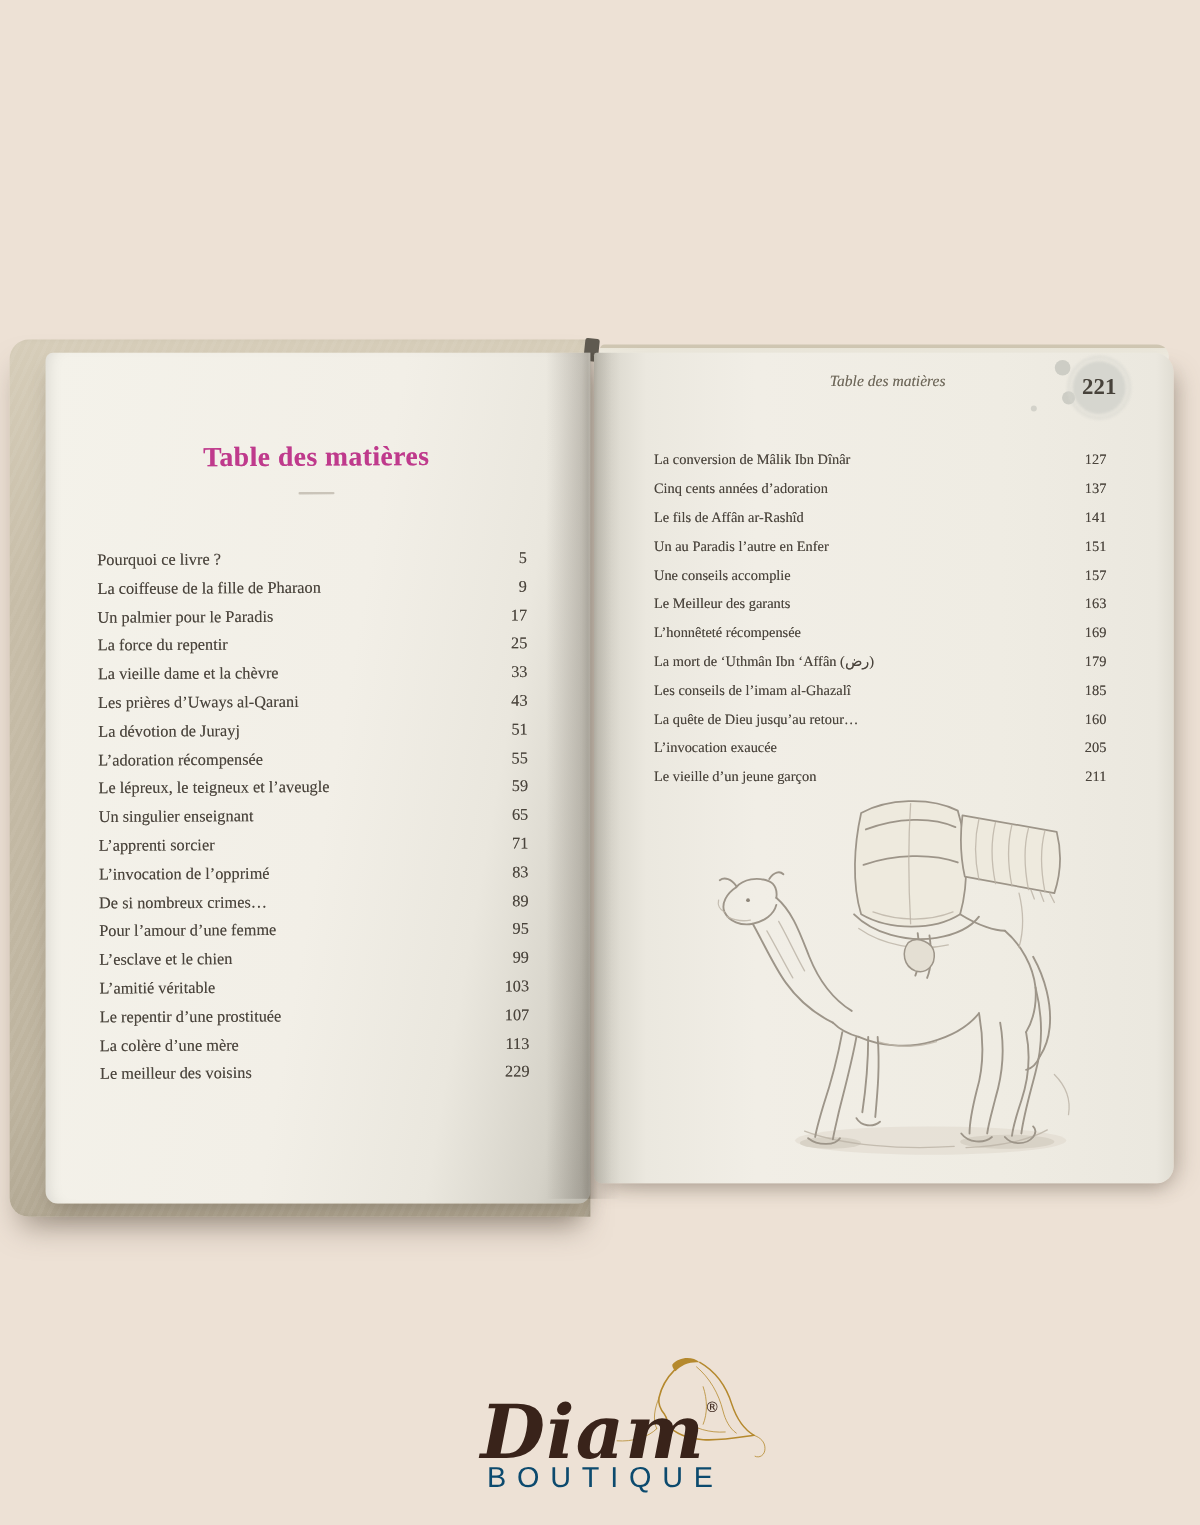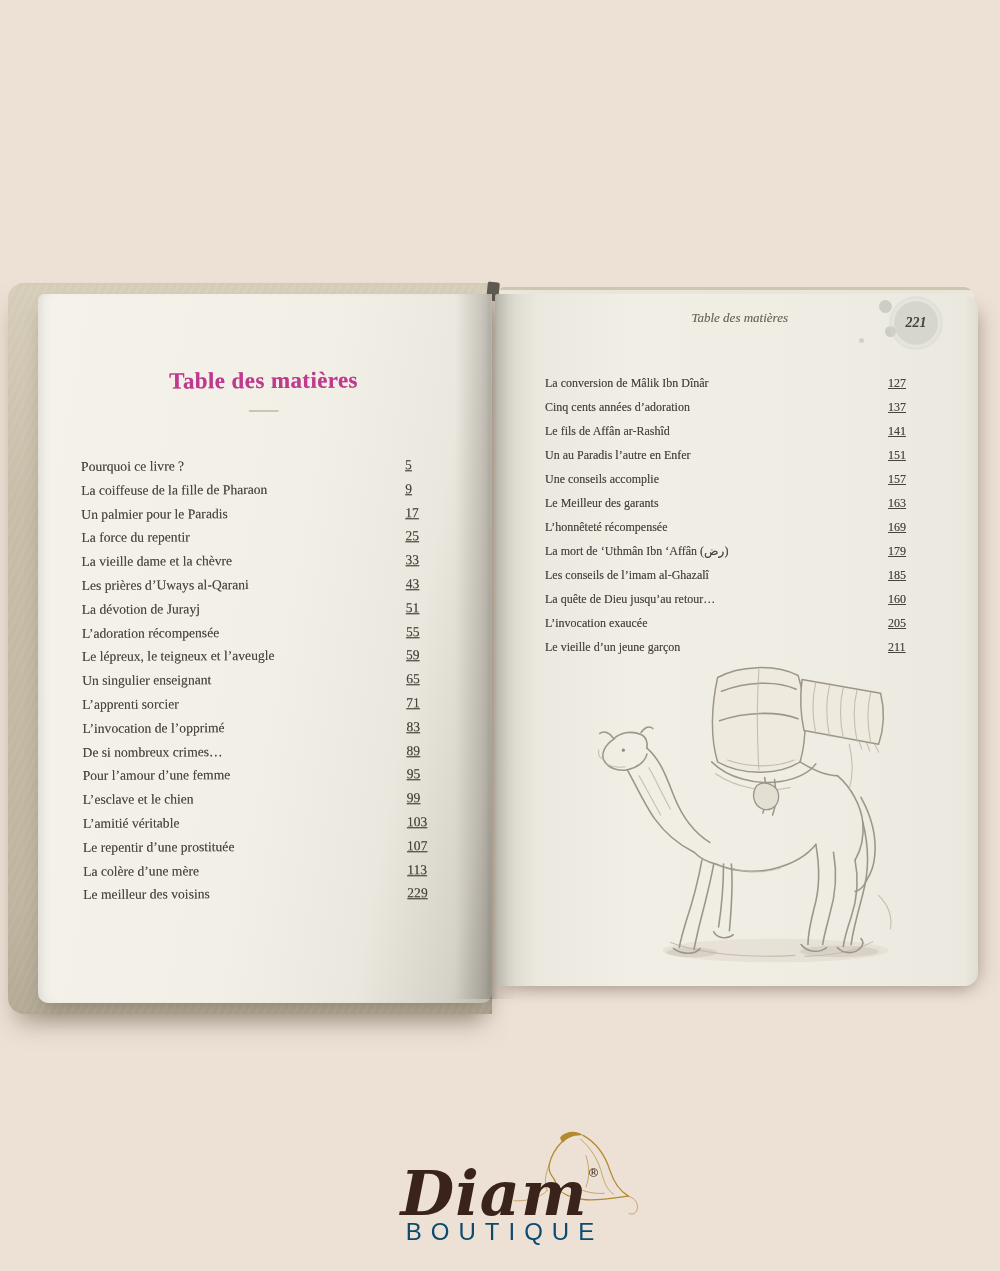--- a/index.html
+++ b/index.html
@@ -37,31 +37,31 @@
   .lp-title{margin:74px 0 0 0;text-align:center;font-size:23px;font-weight:bold;
             letter-spacing:.4px;color:#bf3a8c;text-shadow:0 0 .5px rgba(191,58,140,.55);}
   .lp-dash{width:30px;height:2px;margin:16px auto 0 auto;background:#b3aca0;opacity:.65;border-radius:1px;}
   .toc{list-style:none;margin:0;padding:0;}
   .toc-left{margin-top:42px;padding:0 52px 0 44px;}
   .toc-right{margin-top:0;padding:0 56px 0 50px;}
   .toc-row{display:flex;align-items:baseline;}
   .toc-left .toc-row{line-height:23.8px;font-size:13.6px;}
   .toc-right .toc-row{line-height:24px;font-size:12px;}
   .toc-title{flex:1;color:#4a443c;text-shadow:0 0 .45px rgba(74,68,60,.55);}
-  .toc-page{min-width:34px;text-align:left;color:#4a443c;text-shadow:0 0 .45px rgba(74,68,60,.55);text-decoration:underline;}
+  .toc-page{min-width:34px;text-align:right;color:#4a443c;text-shadow:0 0 .45px rgba(74,68,60,.55);}
 
   
   .rp-header{position:absolute;top:16px;right:190px;font-size:13px;font-style:italic;color:#6e6759;
              text-shadow:0 0 .4px rgba(110,103,89,.5);}
   .badge-wrap{position:absolute;top:7px;right:40px;width:44px;height:44px;}
   .badge-circle{position:absolute;inset:0;border-radius:50%;background:#d6d6cf;filter:blur(.7px);}
   .badge-circle::after{content:"";position:absolute;inset:-5px;border-radius:50%;
      background:radial-gradient(circle,rgba(214,214,207,0) 52%,rgba(214,214,207,.5) 68%,rgba(214,214,207,0) 80%);}
   .badge-num{position:absolute;inset:0;display:flex;align-items:center;justify-content:center;
-             font-size:14px;font-weight:bold;color:#47423a;font-style:italic;}
+             font-size:19px;font-weight:bold;color:#47423a;}
   .dot{position:absolute;border-radius:50%;background:#cdcdc5;filter:blur(.5px);}
   .dot-1{top:6px;right:86px;width:13px;height:13px;}
   .dot-2{top:32px;right:82px;width:11px;height:11px;}
   .dot-3{top:44px;right:114px;width:5px;height:5px;opacity:.8;}
   .rp-list-block{position:absolute;top:77px;left:0;right:0;}
   .camel-box{position:absolute;left:57px;top:356px;width:398px;height:324px;}
 
   
   .s{fill:none;stroke:#9d9589;stroke-width:1.6;stroke-linecap:round;stroke-linejoin:round;}
   .s2{fill:none;stroke:#bdb5a8;stroke-width:1.1;stroke-linecap:round;opacity:.85;}

